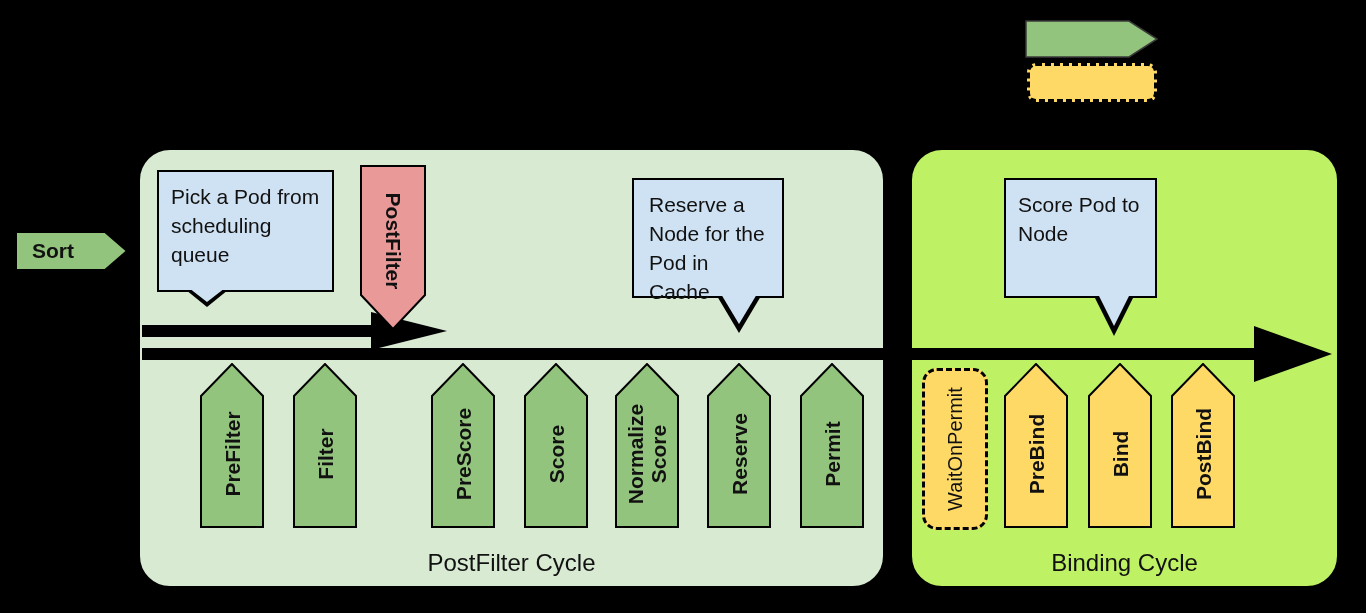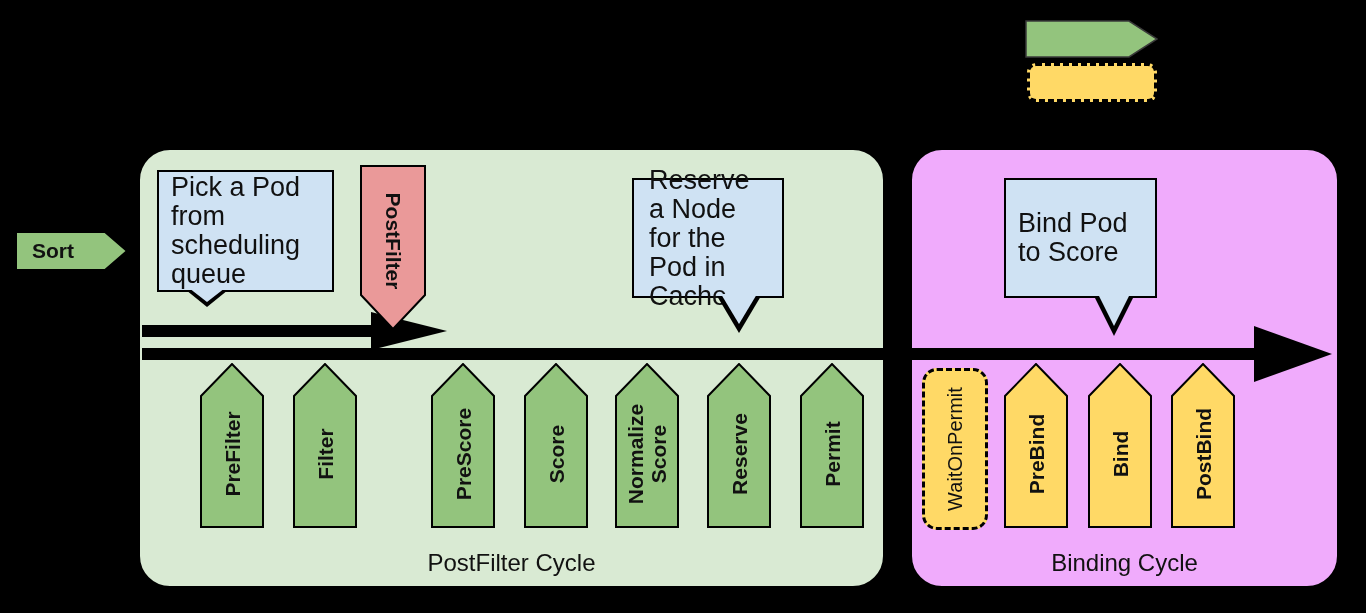--- a/index.html
+++ b/index.html
@@ -1,26 +1,26 @@
 <!DOCTYPE html>
 <html><head>
 <meta charset="utf-8">
 <style>
   html,body{margin:0;padding:0;background:#000;}
   #stage{position:relative;width:1366px;height:613px;background:#000;overflow:hidden;
          font-family:"Liberation Sans",sans-serif;color:#111;}
   .abs{position:absolute;}
   .container{box-sizing:border-box;border:4px solid #000;border-radius:34px;}
   .sched{background:#D9EAD3;}
-  .bindc{background:#f0abfc;}
+  .bindc{background:#bef264;}
   .cycle-label{position:absolute;left:0;right:0;bottom:9px;text-align:center;font-size:24px;}
   .bar{position:absolute;background:#000;height:12px;}
   .tri{position:absolute;width:0;height:0;}
   .bubble{box-sizing:border-box;position:absolute;background:#CFE2F3;border:2px solid #000;
-          padding:10px 12px;font-size:27px;line-height:29px;display:flex;align-items:center;}
+          padding:10px 12px;font-size:21px;line-height:29px;display:flex;align-items:flex-start;}
   .bubble span{display:block;}
   .ep{position:absolute;width:64px;height:165px;}
   .ep svg, .pf svg{position:absolute;left:0;top:0;}
   .pf{position:absolute;width:66px;height:165px;}
   .vlabel{position:absolute;left:50%;top:55%;width:160px;line-height:23px;
           transform:translate(-50%,-50%) rotate(-90deg);
           font-weight:bold;font-size:21px;text-align:center;white-space:pre-line;}
   .dlabel{position:absolute;left:50%;top:46%;width:150px;
           transform:translate(-50%,-50%) rotate(90deg);
           font-weight:bold;font-size:21px;text-align:center;}
@@ -84,21 +84,21 @@
 
   <div class="bubble" style="left:632px;top:178px;width:152px;height:120px;padding-left:15px;">
     <span>Reserve a Node for the Pod in Cache</span>
   </div>
   <div class="tri" style="left:717px;top:296px;border-left:22px solid transparent;
        border-right:22px solid transparent;border-top:37px solid #000;"></div>
   <div class="tri" style="left:721px;top:294px;border-left:18px solid transparent;
        border-right:18px solid transparent;border-top:30px solid #CFE2F3;"></div>
 
   <div class="bubble" style="left:1004px;top:178px;width:153px;height:120px;">
-    <span>Bind Pod to Score</span>
+    <span>Score Pod to Node</span>
   </div>
   <div class="tri" style="left:1094px;top:296px;border-left:20px solid transparent;
        border-right:20px solid transparent;border-top:40px solid #000;"></div>
   <div class="tri" style="left:1098px;top:294px;border-left:16px solid transparent;
        border-right:16px solid transparent;border-top:32px solid #CFE2F3;"></div>
 
   <div class="ep" style="left:200px;top:363px;">
     <svg width="64" height="165" viewBox="0 0 64 165">
       <polygon points="1,33 32,1 63,33 63,164 1,164" stroke="#000" stroke-width="2" fill="#93C47D"></polygon>
     </svg>

